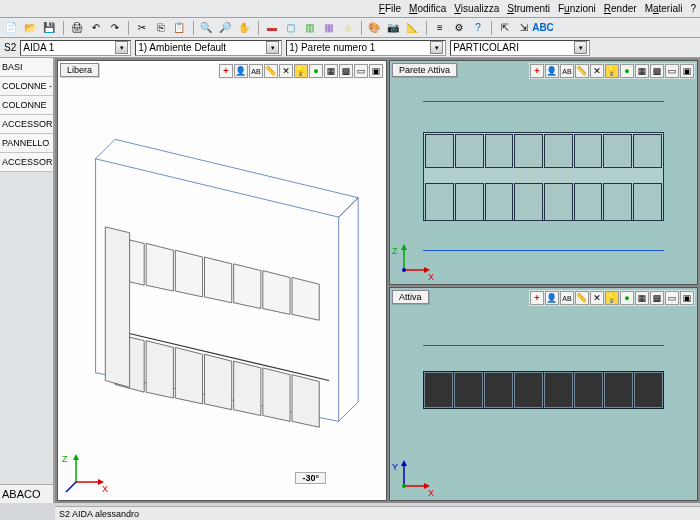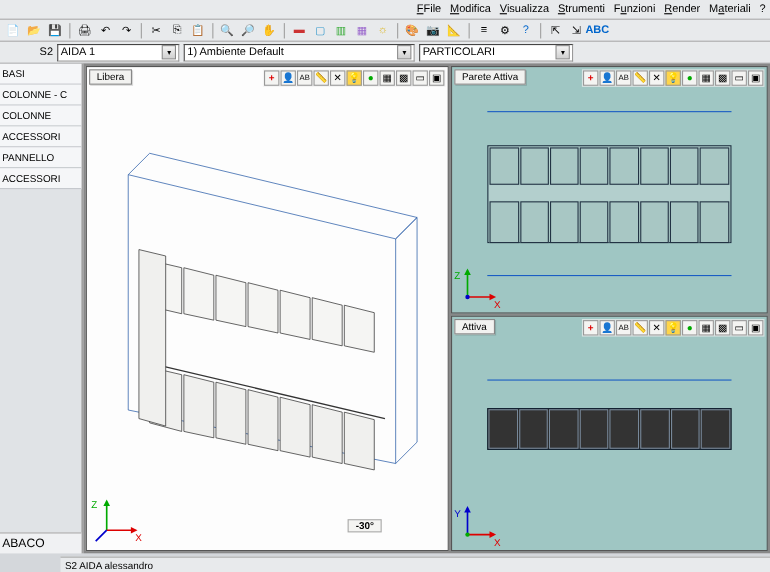--- a/index.html
+++ b/index.html
@@ -45,21 +45,21 @@
   .toolbar .sep { width: 1px; height: 14px; background: #a0a0a0; margin: 0 2px; }
   .context-bar {
     background: #e8eaec;
     border-bottom: 1px solid #a0a0a0;
     height: 20px;
     display: flex;
     align-items: center;
     padding: 0 4px;
     gap: 4px;
   }
-  .context-bar .label { font-size: 10px; margin-left: 32px; }
+  .context-bar .label { font-size: 10px; }
   .context-bar .dd {
     background: #fff;
     border: 1px inset #999;
     height: 16px;
     font-size: 10px;
     padding: 0 2px;
     display: flex;
     align-items: center;
     justify-content: space-between;
     gap: 4px;
@@ -71,21 +71,21 @@
     border: 1px solid #888;
     display: inline-flex;
     align-items: center; justify-content: center;
     font-size: 7px;
   }
   .main {
     display: flex;
     height: 445px;
   }
   .sidebar {
-    width: 76px;
+    width: 55px;
     background: #e0e3e6;
     border-right: 2px solid #a0a0a0;
     display: flex;
     flex-direction: column;
   }
   .side-item {
     font-size: 9px;
     padding: 4px 2px;
     border-bottom: 1px solid #c0c4c8;
     background: #f5f6f8;
@@ -276,22 +276,26 @@
   <span class="tb">⇲</span>
   <span class="tb" style="color:#06c;font-weight:bold">ABC</span>
 </div>
 
 <div class="context-bar">
   <span class="label">S2</span>
   <div class="dd" style="width:111px">
     <span>AIDA 1</span>
       <span class="arrow">▾</span>
   </div>
-  <div class="dd" style="width:210px">
+  <div class="dd" style="width:147px">
     <span>1) Ambiente Default</span>
+      <span class="arrow">▾</span>
+  </div>
+  <div class="dd" style="width:160px">
+    <span>1) Parete numero 1</span>
       <span class="arrow">▾</span>
   </div>
   <div class="dd" style="width:140px">
     <span>PARTICOLARI</span>
       <span class="arrow">▾</span>
   </div>
 </div>
 
 <div class="main">
 

